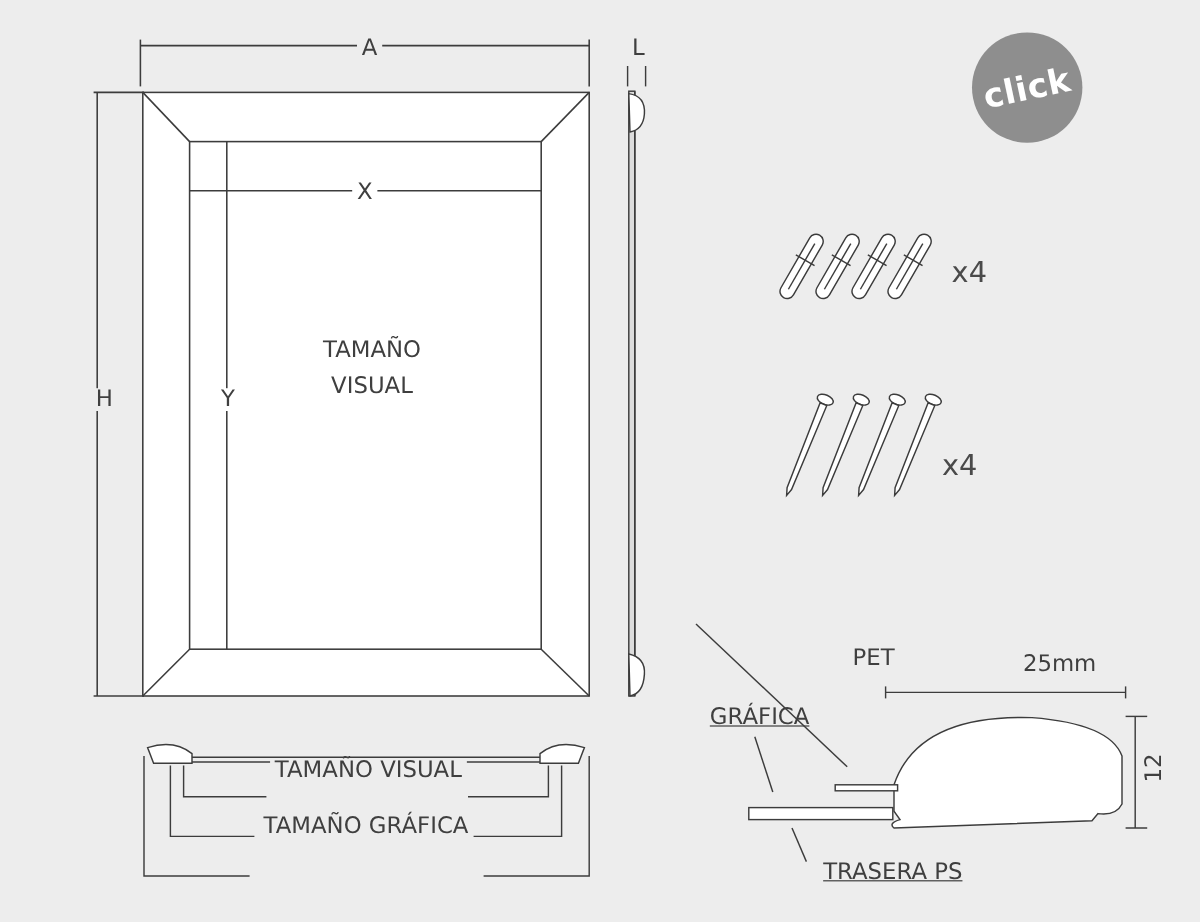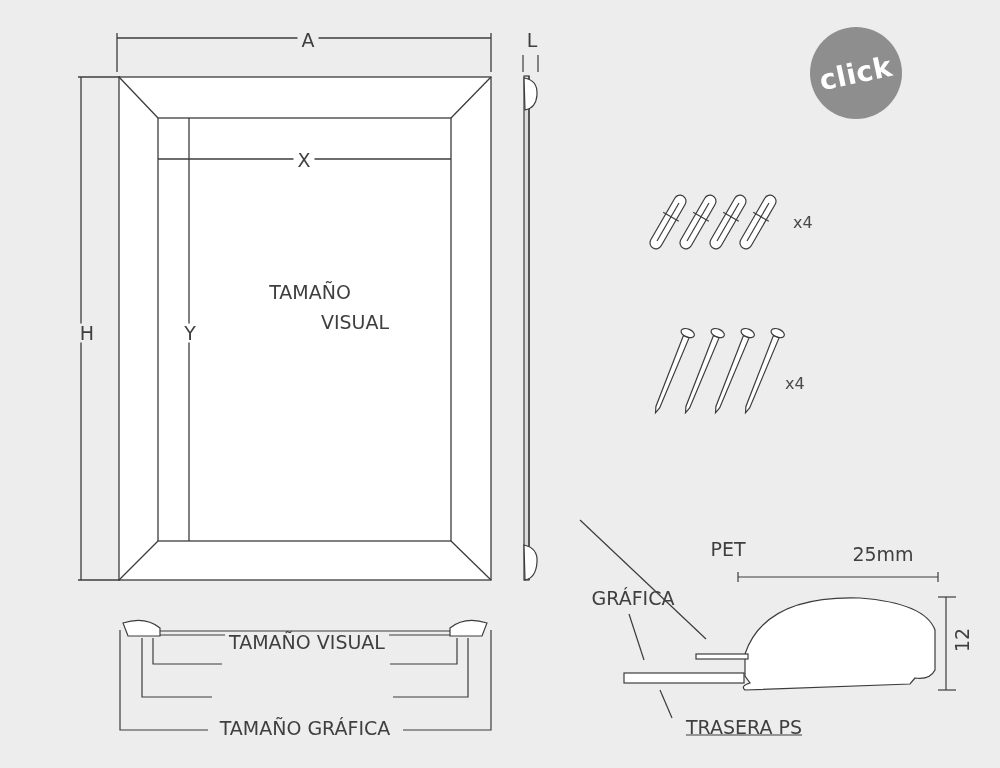--- a/index.html
+++ b/index.html
@@ -18,21 +18,21 @@
   .click-btn {
     position: absolute; left: 810px; top: 27px; width: 92px; height: 92px;
     border-radius: 50%; background: #8e8e8e;
     display: flex; align-items: center; justify-content: center; cursor: pointer;
   }
   .click-btn span {
     color: #ffffff; font-size: 28px; font-weight: bold;
     font-family: "DejaVu Sans", sans-serif;
     transform: rotate(-12deg); display: inline-block; letter-spacing: 0.5px;
   }
-  .qty { position: absolute; font-size: 16px; color: #4a4a4a; }
+  .qty { position: absolute; font-size: 24px; color: #4a4a4a; }
 </style>
 </head>
 <body>
 
 <div class="canvas">
 
   <svg class="main" width="1000" height="768" viewBox="0 0 1000 768">
     <g fill="none" stroke="#3c3c3c" stroke-width="1.3">
 
       <g>
@@ -139,32 +139,32 @@
       <line x1="644" y1="660" x2="629" y2="614" fill="none"></line>
       <line x1="660" y1="690" x2="672" y2="718" fill="none"></line>
     </g>
   </svg>
 
   <span class="lbl center bg-pad" style="left:308px; top:40px;">A</span>
   <span class="lbl center bg-pad" style="left:87px; top:333px;">H</span>
   <span class="lbl center bg-white" style="left:304px; top:160px;">X</span>
   <span class="lbl center bg-white" style="left:190px; top:333px;">Y</span>
   <span class="lbl center" style="left:310px; top:292px;text-align:center;">TAMAÑO</span>
-  <span class="lbl center" style="left:310px; top:322px;margin-left:45px;">VISUAL</span>
+  <span class="lbl center" style="left:310px; top:322px;">VISUAL</span>
 
   <span class="lbl center" style="left:532px; top:40px;">L</span>
 
   <div class="click-btn">
     <span>click</span>
   </div>
 
   <span class="qty" style="left:793px; top:213px;">x4</span>
   <span class="qty" style="left:785px; top:374px;">x4</span>
 
   <span class="lbl center bg-pad" style="left:307px; top:642px;">TAMAÑO VISUAL</span>
-  <span class="lbl center bg-pad" style="left:305px; top:728px;text-align:right;">TAMAÑO GRÁFICA</span>
+  <span class="lbl center bg-pad" style="left:305px; top:689px;text-align:right;">TAMAÑO GRÁFICA</span>
 
   <span class="lbl center" style="left:728px; top:549px;">PET</span>
-  <span class="lbl center" style="left:633px; top:598px;">GRÁFICA</span>
+  <span class="lbl center" style="left:633px; top:598px;text-decoration:underline;">GRÁFICA</span>
   <span class="lbl center" style="left:744px; top:727px;text-decoration:underline;">TRASERA PS</span>
   <span class="lbl center" style="left:883px; top:554px;">25mm</span>
   <span class="lbl center" style="left:962px; top:640px; transform: translate(-50%,-50%) rotate(-90deg);">12</span>
 </div>
 
 </body></html>

